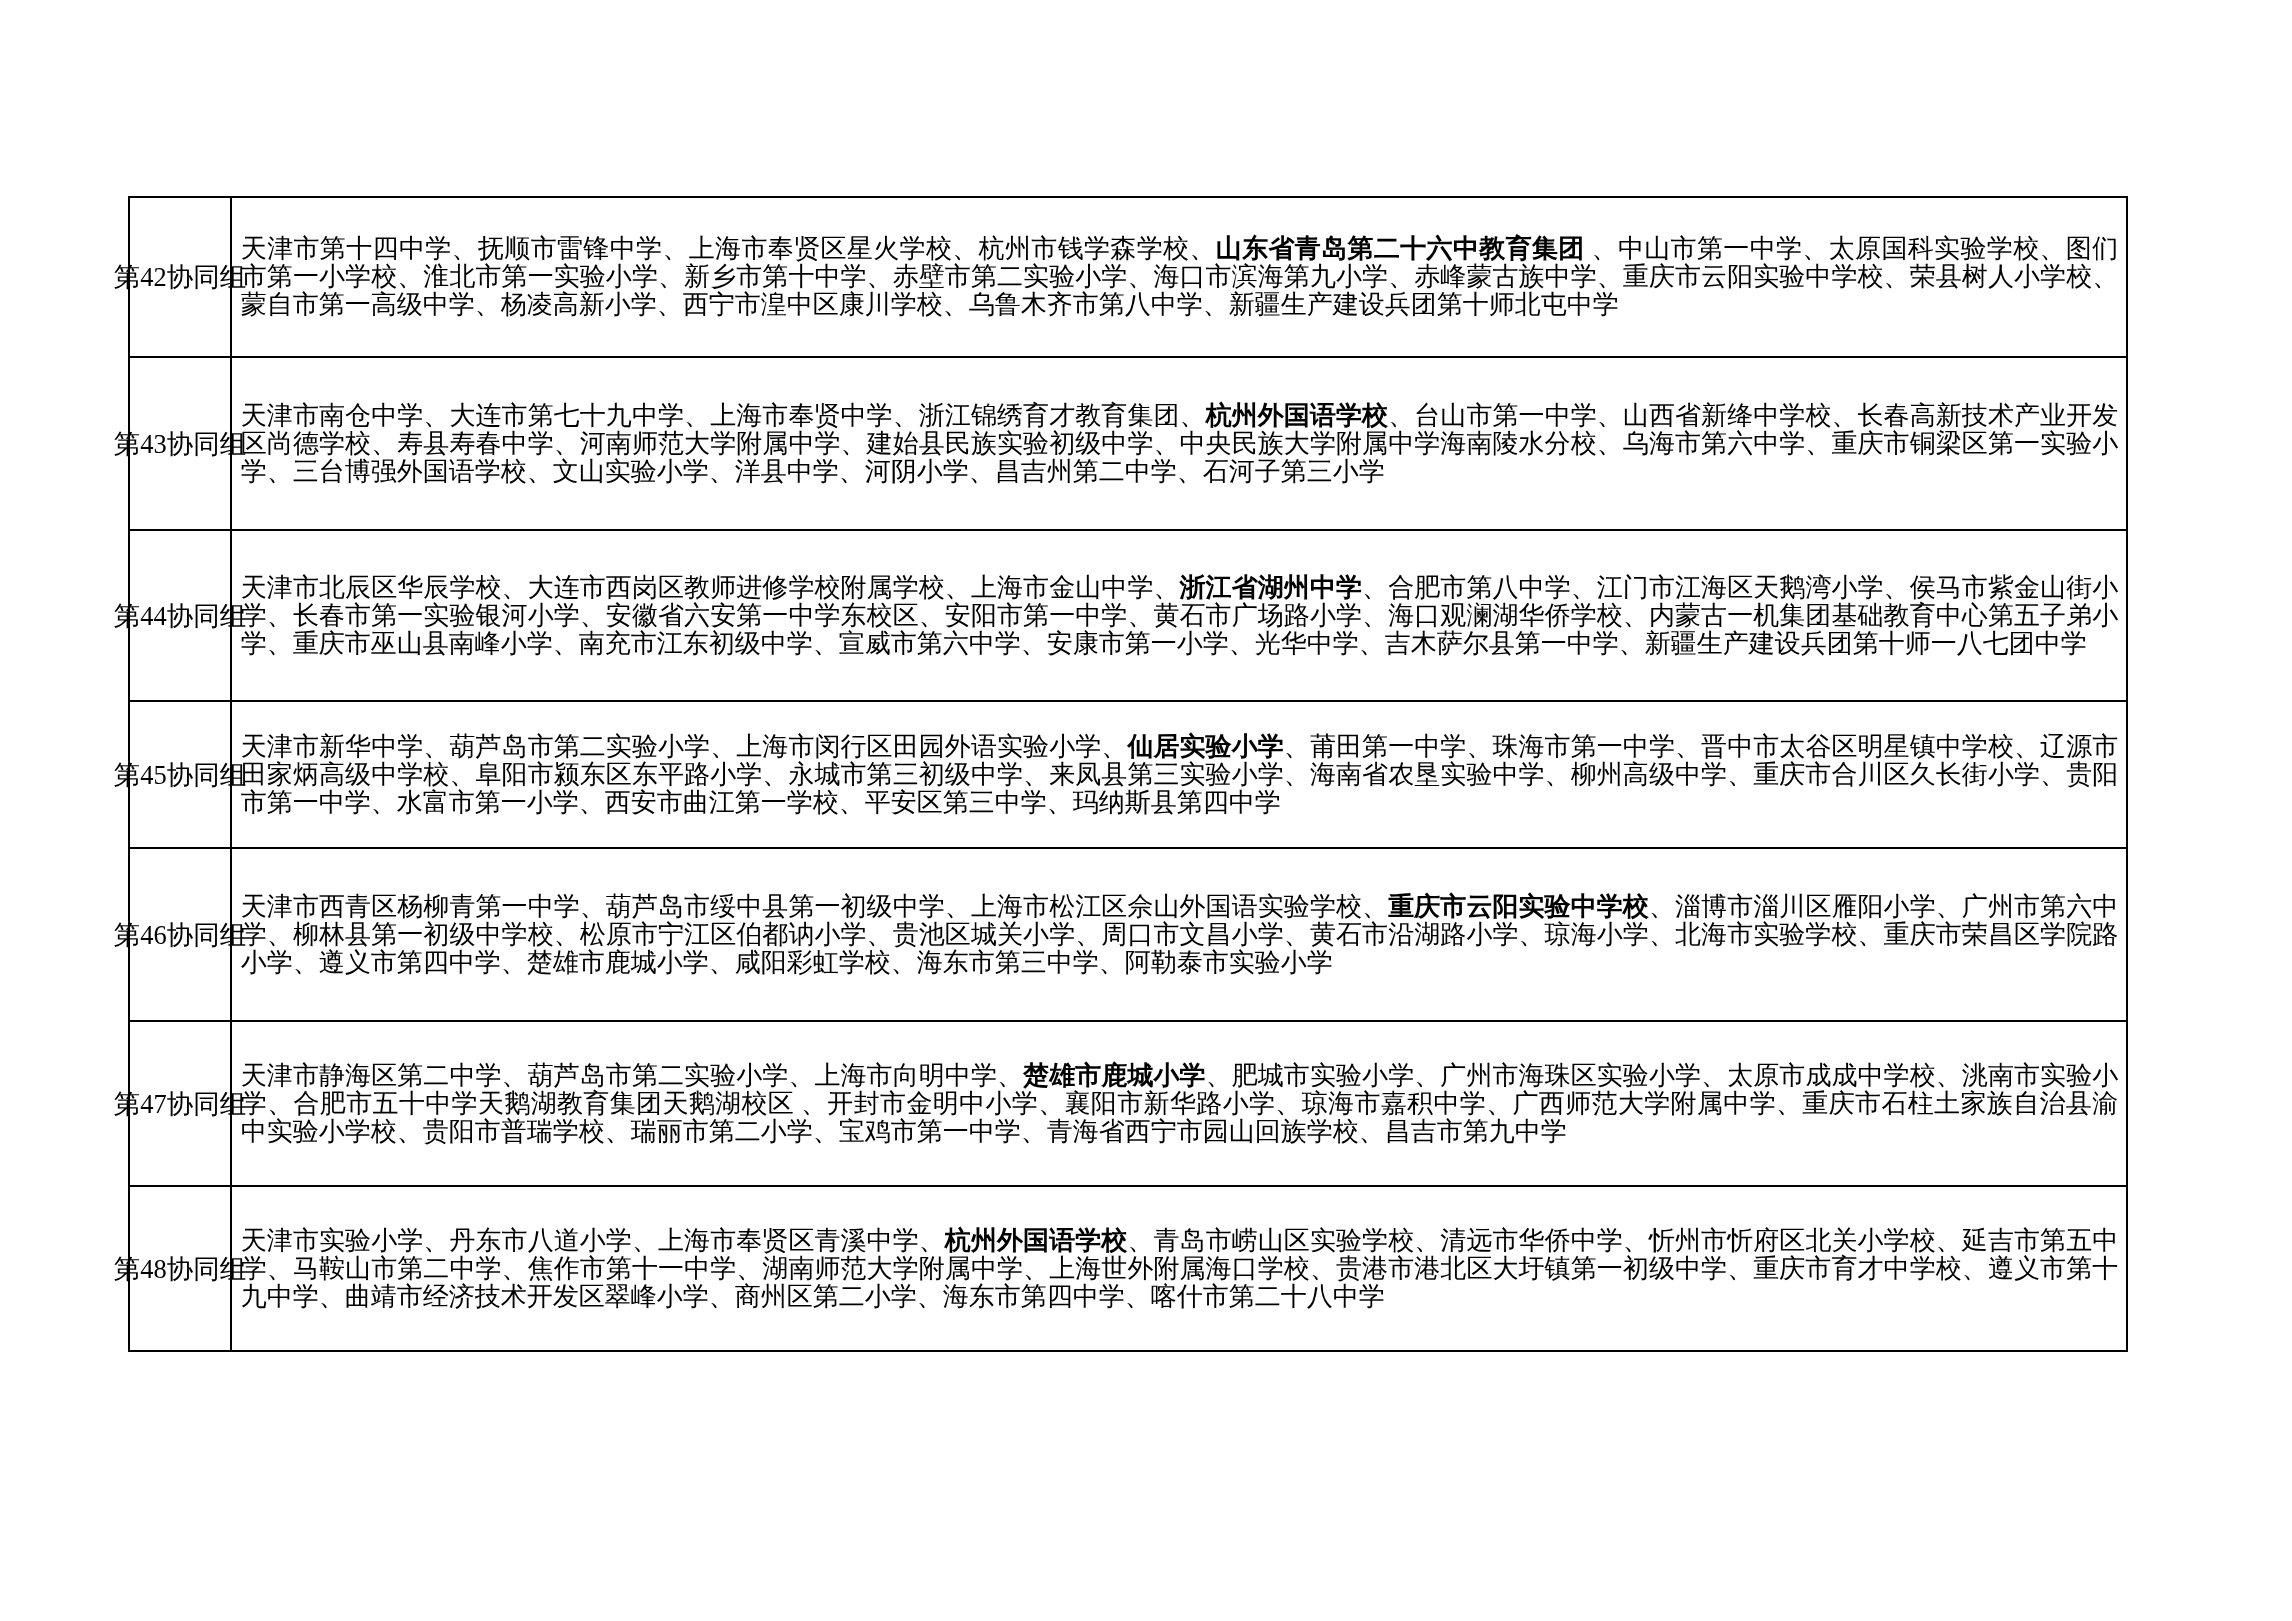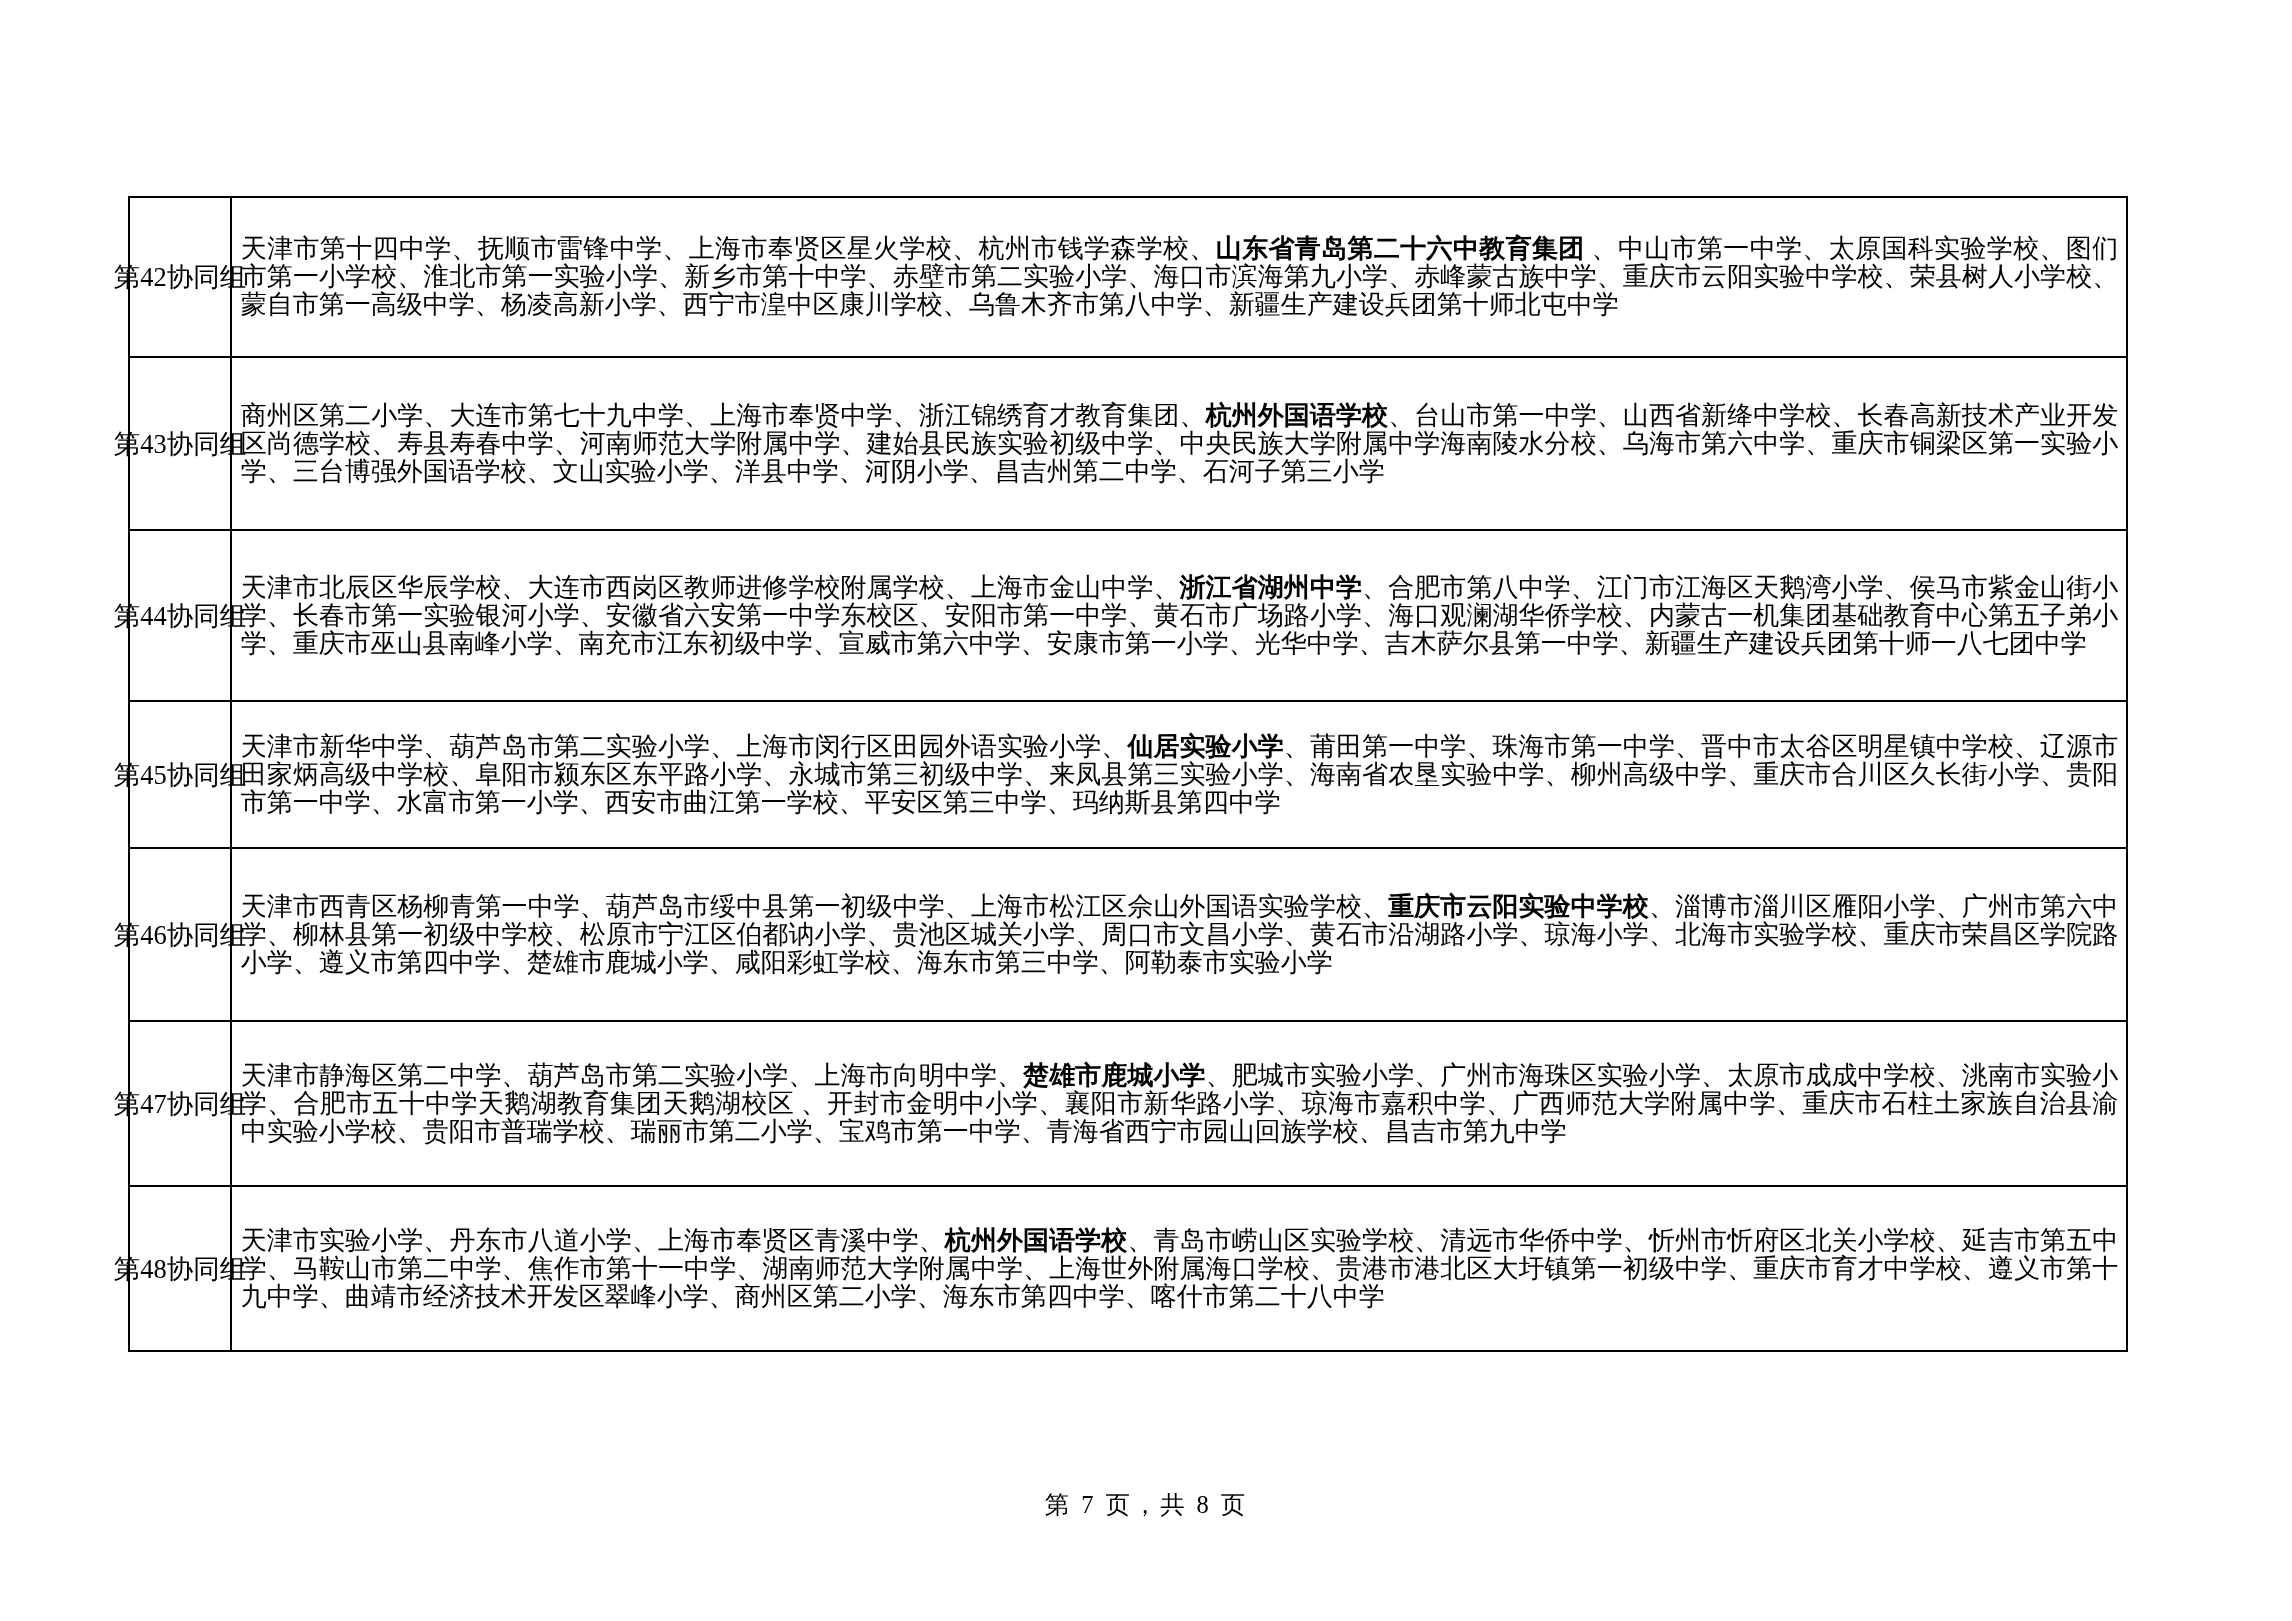--- a/index.html
+++ b/index.html
@@ -66,21 +66,21 @@
   <div class="groups-table">
       <div class="t-row" style="min-height: 160px;">
         <div class="cell-label">第42协同组</div>
         <div class="cell-content">
           <p><span>天津市第十四中学、抚顺市雷锋中学、上海市奉贤区星火学校、杭州市钱学森学校、</span><b>山东省青岛第二十六中教育集团</b><span> 、中山市第一中学、太原国科实验学校、图们市第一小学校、淮北市第一实验小学、新乡市第十中学、赤壁市第二实验小学、海口市滨海第九小学、赤峰蒙古族中学、重庆市云阳实验中学校、荣县树人小学校、蒙自市第一高级中学、杨凌高新小学、西宁市湟中区康川学校、乌鲁木齐市第八中学、新疆生产建设兵团第十师北屯中学</span></p>
         </div>
       </div>
       <div class="t-row" style="min-height: 173px;">
         <div class="cell-label">第43协同组</div>
         <div class="cell-content">
-          <p><span>商州区第二小学、大连市第七十九中学、上海市奉贤中学、浙江锦绣育才教育集团、</span><b>杭州外国语学校</b><span>、台山市第一中学、山西省新绛中学校、长春高新技术产业开发区尚德学校、寿县寿春中学、河南师范大学附属中学、建始县民族实验初级中学、中央民族大学附属中学海南陵水分校、乌海市第六中学、重庆市铜梁区第一实验小学、三台博强外国语学校、文山实验小学、洋县中学、河阴小学、昌吉州第二中学、石河子第三小学</span></p>
+          <p><span>天津市南仓中学、大连市第七十九中学、上海市奉贤中学、浙江锦绣育才教育集团、</span><b>杭州外国语学校</b><span>、台山市第一中学、山西省新绛中学校、长春高新技术产业开发区尚德学校、寿县寿春中学、河南师范大学附属中学、建始县民族实验初级中学、中央民族大学附属中学海南陵水分校、乌海市第六中学、重庆市铜梁区第一实验小学、三台博强外国语学校、文山实验小学、洋县中学、河阴小学、昌吉州第二中学、石河子第三小学</span></p>
         </div>
       </div>
       <div class="t-row" style="min-height: 171px;">
         <div class="cell-label">第44协同组</div>
         <div class="cell-content">
           <p><span>天津市北辰区华辰学校、大连市西岗区教师进修学校附属学校、上海市金山中学、</span><b>浙江省湖州中学</b><span>、合肥市第八中学、江门市江海区天鹅湾小学、侯马市紫金山街小学、长春市第一实验银河小学、安徽省六安第一中学东校区、安阳市第一中学、黄石市广场路小学、海口观澜湖华侨学校、内蒙古一机集团基础教育中心第五子弟小学、重庆市巫山县南峰小学、南充市江东初级中学、宣威市第六中学、安康市第一小学、光华中学、吉木萨尔县第一中学、新疆生产建设兵团第十师一八七团中学</span></p>
         </div>
       </div>
       <div class="t-row" style="min-height: 147px;">
         <div class="cell-label">第45协同组</div>
@@ -100,15 +100,14 @@
           <p><span>天津市静海区第二中学、葫芦岛市第二实验小学、上海市向明中学、</span><b>楚雄市鹿城小学</b><span>、肥城市实验小学、广州市海珠区实验小学、太原市成成中学校、洮南市实验小学、合肥市五十中学天鹅湖教育集团天鹅湖校区 、开封市金明中小学、襄阳市新华路小学、琼海市嘉积中学、广西师范大学附属中学、重庆市石柱土家族自治县渝中实验小学校、贵阳市普瑞学校、瑞丽市第二小学、宝鸡市第一中学、青海省西宁市园山回族学校、昌吉市第九中学</span></p>
         </div>
       </div>
       <div class="t-row" style="min-height: 163px;">
         <div class="cell-label">第48协同组</div>
         <div class="cell-content">
           <p><span>天津市实验小学、丹东市八道小学、上海市奉贤区青溪中学、</span><b>杭州外国语学校</b><span>、青岛市崂山区实验学校、清远市华侨中学、忻州市忻府区北关小学校、延吉市第五中学、马鞍山市第二中学、焦作市第十一中学、湖南师范大学附属中学、上海世外附属海口学校、贵港市港北区大圩镇第一初级中学、重庆市育才中学校、遵义市第十九中学、曲靖市经济技术开发区翠峰小学、商州区第二小学、海东市第四中学、喀什市第二十八中学</span></p>
         </div>
       </div>
     </div>
-  <div class="page-footer">第 7 页，共 8 页</div>
 </div>
 
 
 </body></html>

